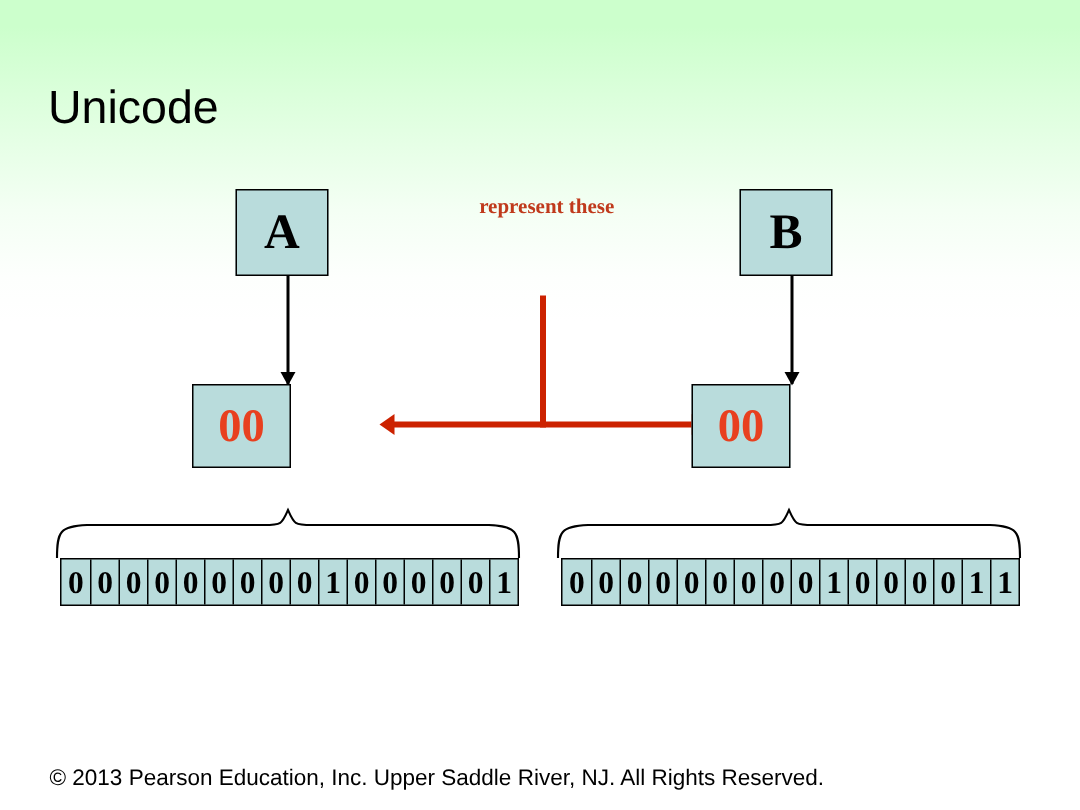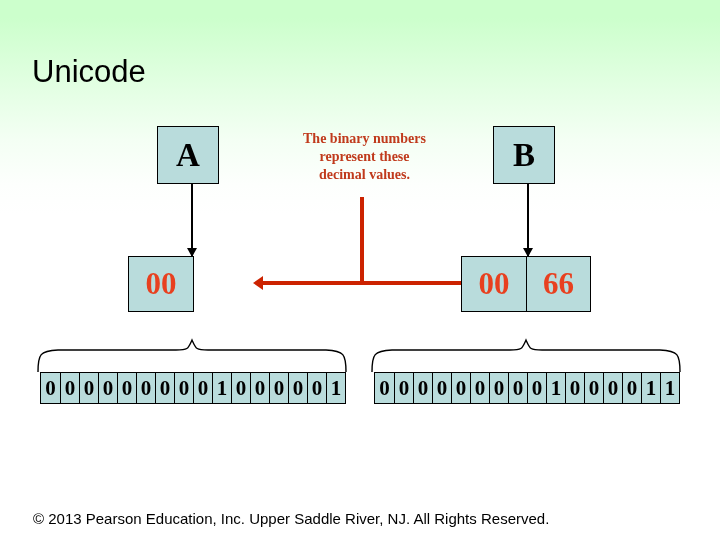--- a/index.html
+++ b/index.html
@@ -203,44 +203,41 @@
 
   <div class="cellbox charbox" id="box-char-a">
     <span>A</span>
   </div>
 
   <div class="cellbox charbox" id="box-char-b">
     <span>B</span>
   </div>
 
   <div id="callout-text">
-    <div>The binary numbers</div>
     <div>represent these</div>
-    <div>decimal values.</div>
   </div>
 
   <div id="red-stem"></div>
   <div id="red-hbar"></div>
   <div class="red-head" id="red-head-left"></div>
   <div class="red-head" id="red-head-right"></div>
 
   <div class="vconn" id="conn-a">
     <div class="arrowhead"></div>
   </div>
   <div class="vconn" id="conn-b">
     <div class="arrowhead"></div>
   </div>
 
   <div class="decgroup" id="dec-group-a">
     <div class="deccell">00</div>
   </div>
 
   <div class="decgroup" id="dec-group-b">
     <div class="deccell">00</div>
-    <div class="deccell">66</div>
   </div>
 
   <svg class="brace" id="brace-a" style="left:36px; top:338px;" width="312" height="36">
     <path d="M2,34 C2,16 4,13 22,12 L140,12 C152,12 152,11 156,2 C160,11 160,12 172,12 L290,12 C308,13 310,16 310,34" fill="none" stroke="#000000" stroke-width="1.4"></path>
   </svg>
 
   <svg class="brace" id="brace-b" style="left:370px; top:338px;" width="312" height="36">
     <path d="M2,34 C2,16 4,13 22,12 L140,12 C152,12 152,11 156,2 C160,11 160,12 172,12 L290,12 C308,13 310,16 310,34" fill="none" stroke="#000000" stroke-width="1.4"></path>
   </svg>
 

